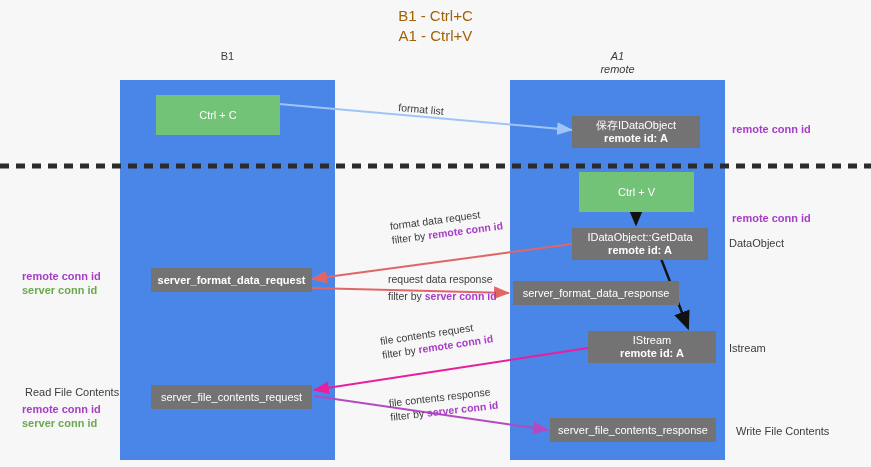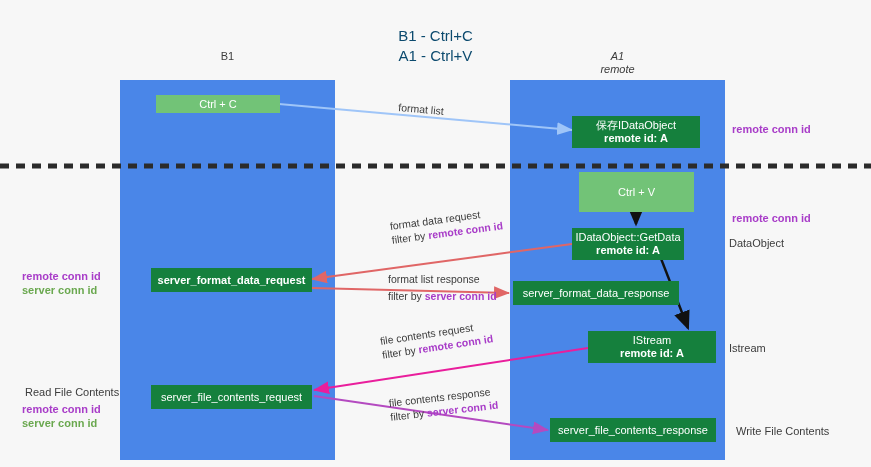--- a/index.html
+++ b/index.html
@@ -5,36 +5,36 @@
   html,body{margin:0;padding:0;background:#f7f7f7;}
   body{
     font-family:"Liberation Sans","DejaVu Sans",sans-serif;
     width:871px;height:467px;position:relative;overflow:hidden;
     color:#3c3c3c;
   }
   #stage{position:absolute;left:0;top:0;width:871px;height:467px;}
   .abs{position:absolute;}
 
   
-  #title{left:0;top:6px;width:871px;text-align:center;font-size:15px;line-height:20px;color:#0c4a6e;margin-top:20px;}
+  #title{left:0;top:6px;width:871px;text-align:center;font-size:15px;line-height:20px;color:#a16207;}
 
   
   .colhead{font-size:11px;line-height:13px;text-align:center;color:#3c3c3c;}
 
   
   .lane{background:#4a86e8;}
 
   
   .node{
     position:absolute;
     display:flex;align-items:center;justify-content:center;
     text-align:center;color:#ffffff;font-size:11px;line-height:13px;
     box-sizing:border-box;padding:2px 4px;
   }
-  .node.orange{background:#15803d;}
+  .node.orange{background:#737373;}
   .node.green{background:#72c377;}
   .node .l2{display:block;font-weight:bold;}
 
   
   .side{font-size:11px;line-height:14px;}
   .purple{color:#a83cc8;font-weight:bold;}
   .green-t{color:#6aa84f;font-weight:bold;}
   .dark{color:#3c3c3c;}
 
   
@@ -94,34 +94,34 @@
 
     <line x1="312" y1="288" x2="509" y2="293" stroke="#e06666" stroke-width="2" marker-end="url(#ah-red)"></line>
 
     <line x1="660" y1="256" x2="688" y2="328" stroke="#111111" stroke-width="2.4" marker-end="url(#ah-black)"></line>
 
     <line x1="588" y1="348" x2="314" y2="390" stroke="#e91e9c" stroke-width="2" marker-end="url(#ah-pink)"></line>
 
     <line x1="314" y1="396" x2="548" y2="430" stroke="#b44ac0" stroke-width="2" marker-end="url(#ah-purple)"></line>
   </svg>
 
-  <div class="node green" style="left:156px;top:95px;width:124px;height:18px;">
+  <div class="node green" style="left:156px;top:95px;width:124px;height:40px;">
     <span>Ctrl + C</span>
   </div>
 
   <div class="node orange" style="left:572px;top:116px;width:128px;height:32px;flex-direction:column;">
     <span>保存IDataObject</span>
     <span class="l2">remote id: A</span>
   </div>
 
   <div class="node green" style="left:579px;top:172px;width:115px;height:40px;">
     <span>Ctrl + V</span>
   </div>
 
-  <div class="node orange" style="left:572px;top:228px;width:112px;height:32px;flex-direction:column;">
+  <div class="node orange" style="left:572px;top:228px;width:136px;height:32px;flex-direction:column;">
     <span>IDataObject::GetData</span>
     <span class="l2">remote id: A</span>
   </div>
 
   <div class="node orange" style="left:151px;top:268px;width:161px;height:24px;font-weight:bold;">
     <span>server_format_data_request</span>
   </div>
 
   <div class="node orange" style="left:513px;top:281px;width:166px;height:24px;">
     <span>server_format_data_response</span>
@@ -145,21 +145,21 @@
   </div>
 
   <div class="abs elabel rot" style="left:389px;top:219px;transform:rotate(-7.5deg);">
     <div>format data request</div>
     <div>
       <span>filter by </span><span class="hl purple">remote conn id</span>
     </div>
   </div>
 
   <div class="abs elabel" style="left:388px;top:272px;">
-    <div>format list response</div>
+    <div>request data response</div>
     <div style="margin-top:3px;">
       <span>filter by </span><span class="hl purple">server conn id</span>
     </div>
   </div>
 
   <div class="abs elabel rot" style="left:379px;top:334px;transform:rotate(-8.5deg);">
     <div>file contents request</div>
     <div>
       <span>filter by </span><span class="hl purple">remote conn id</span>
     </div>

